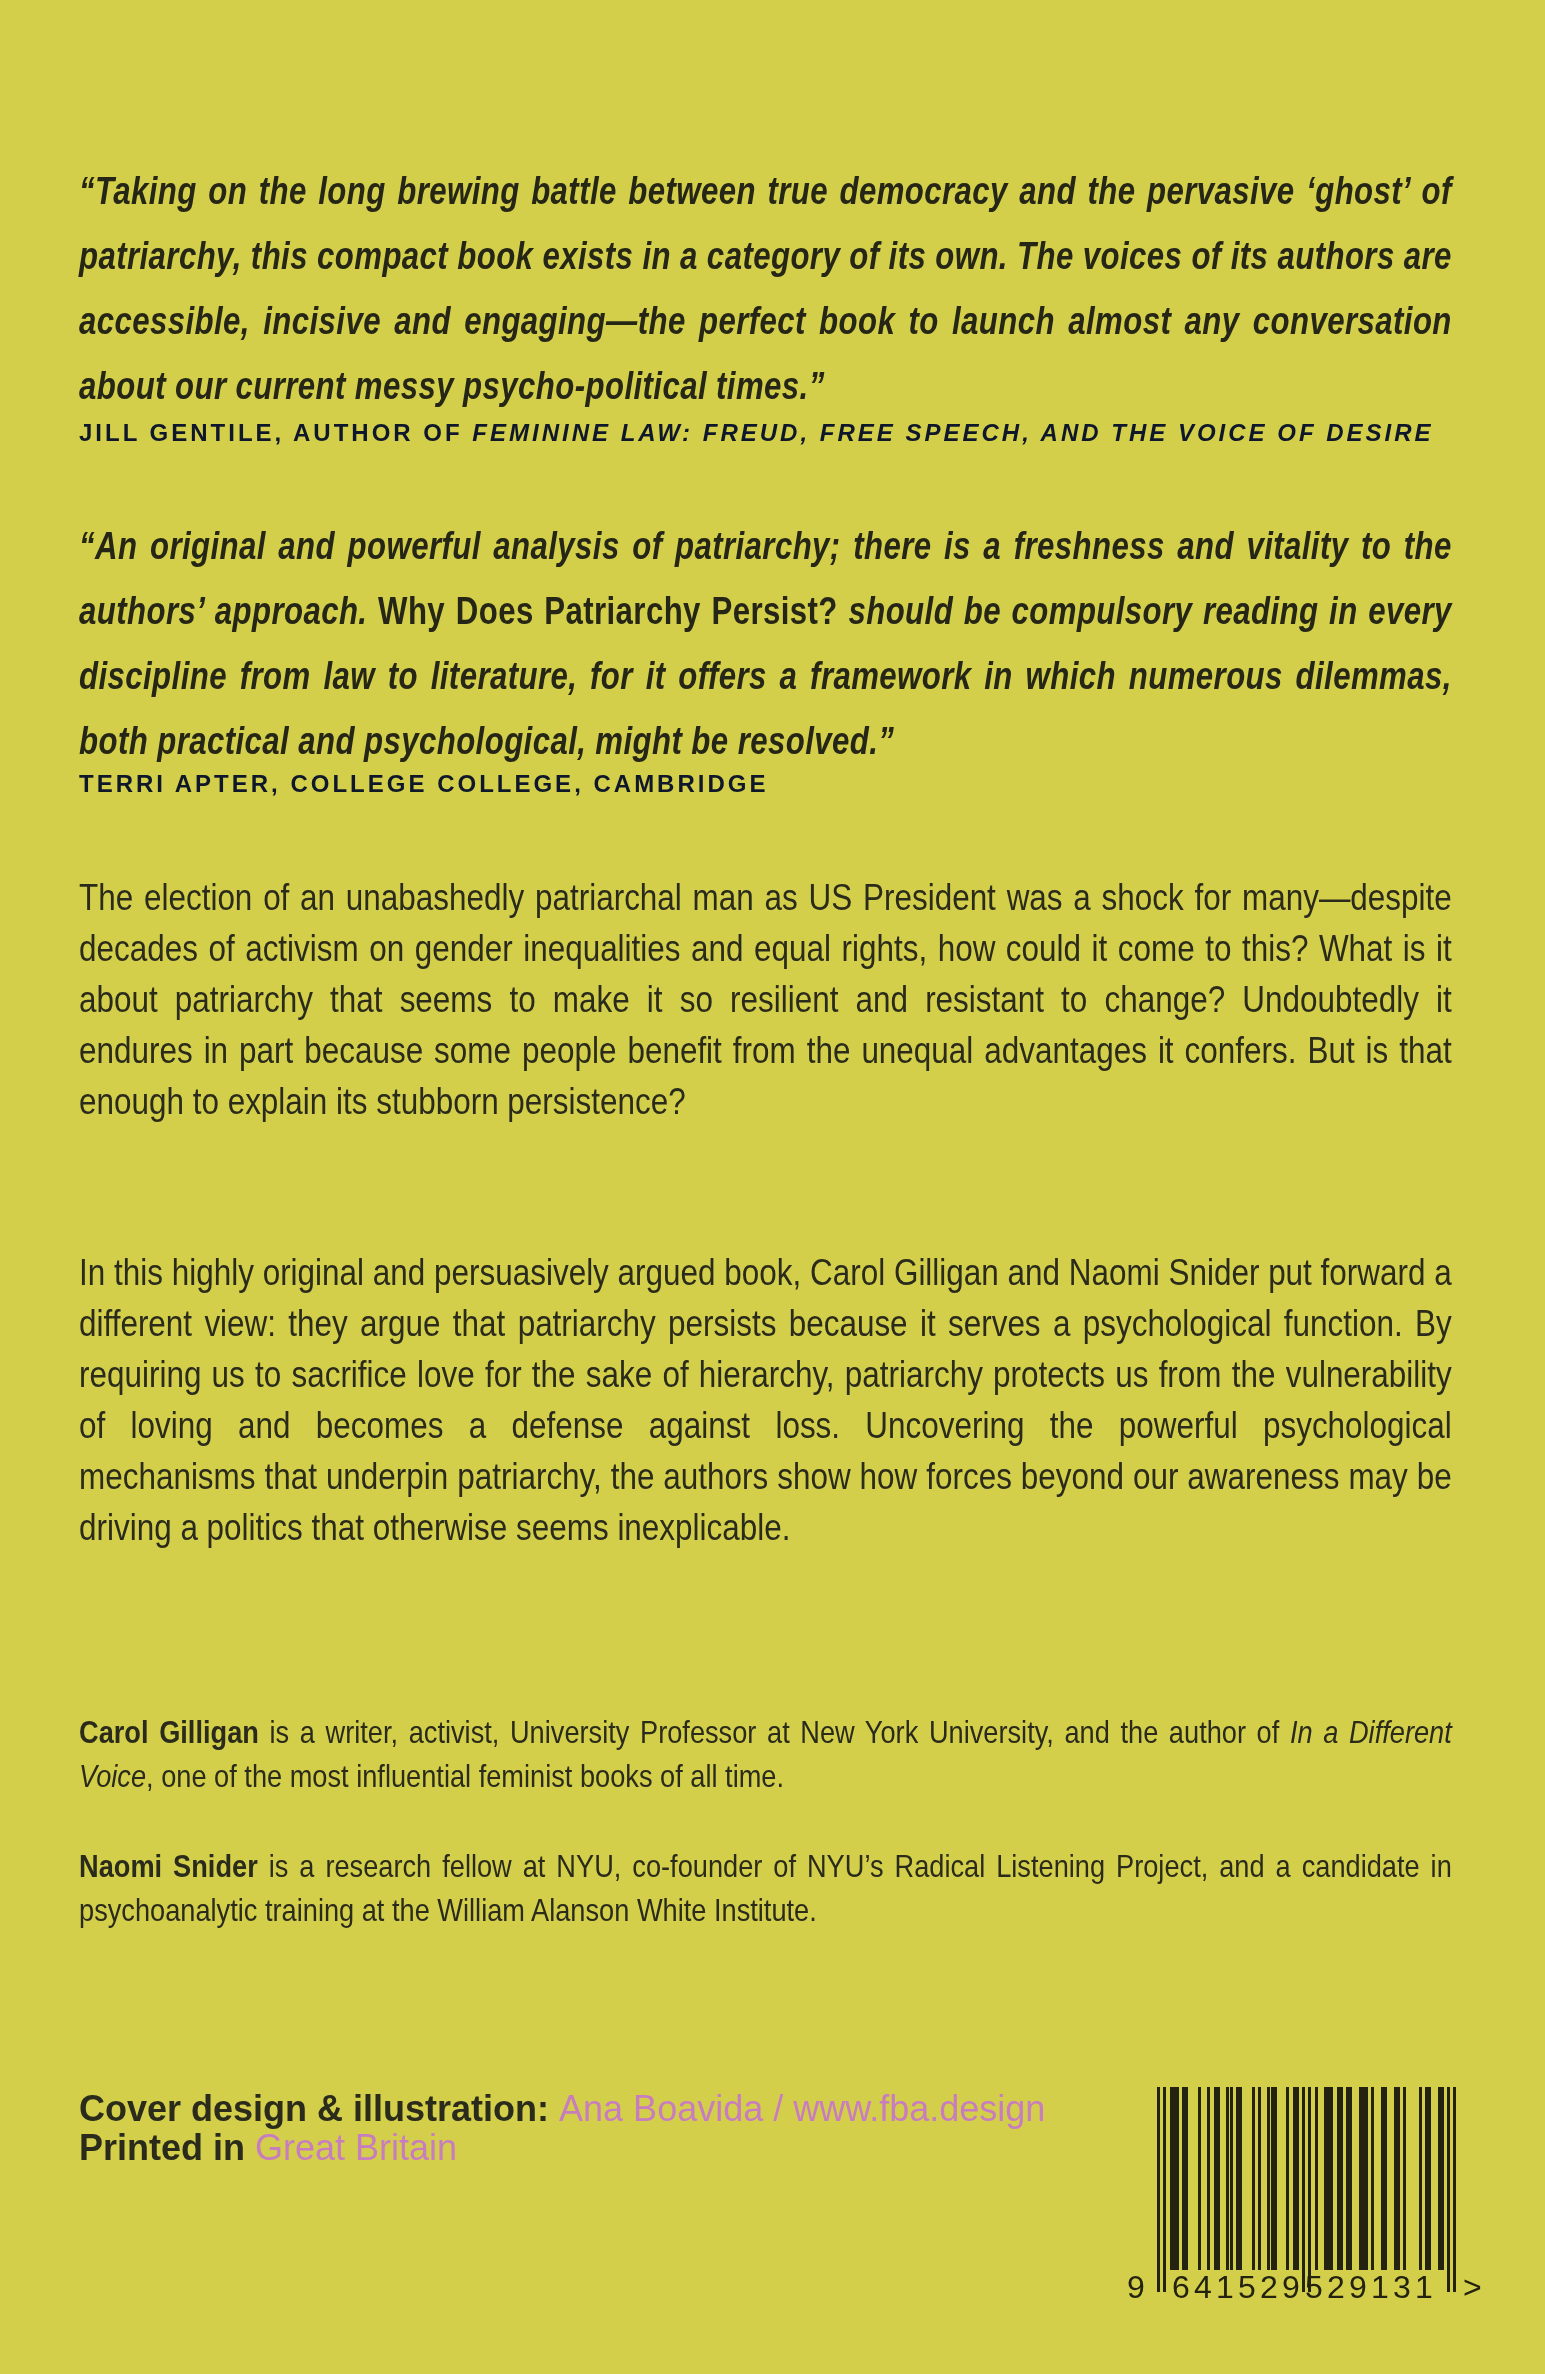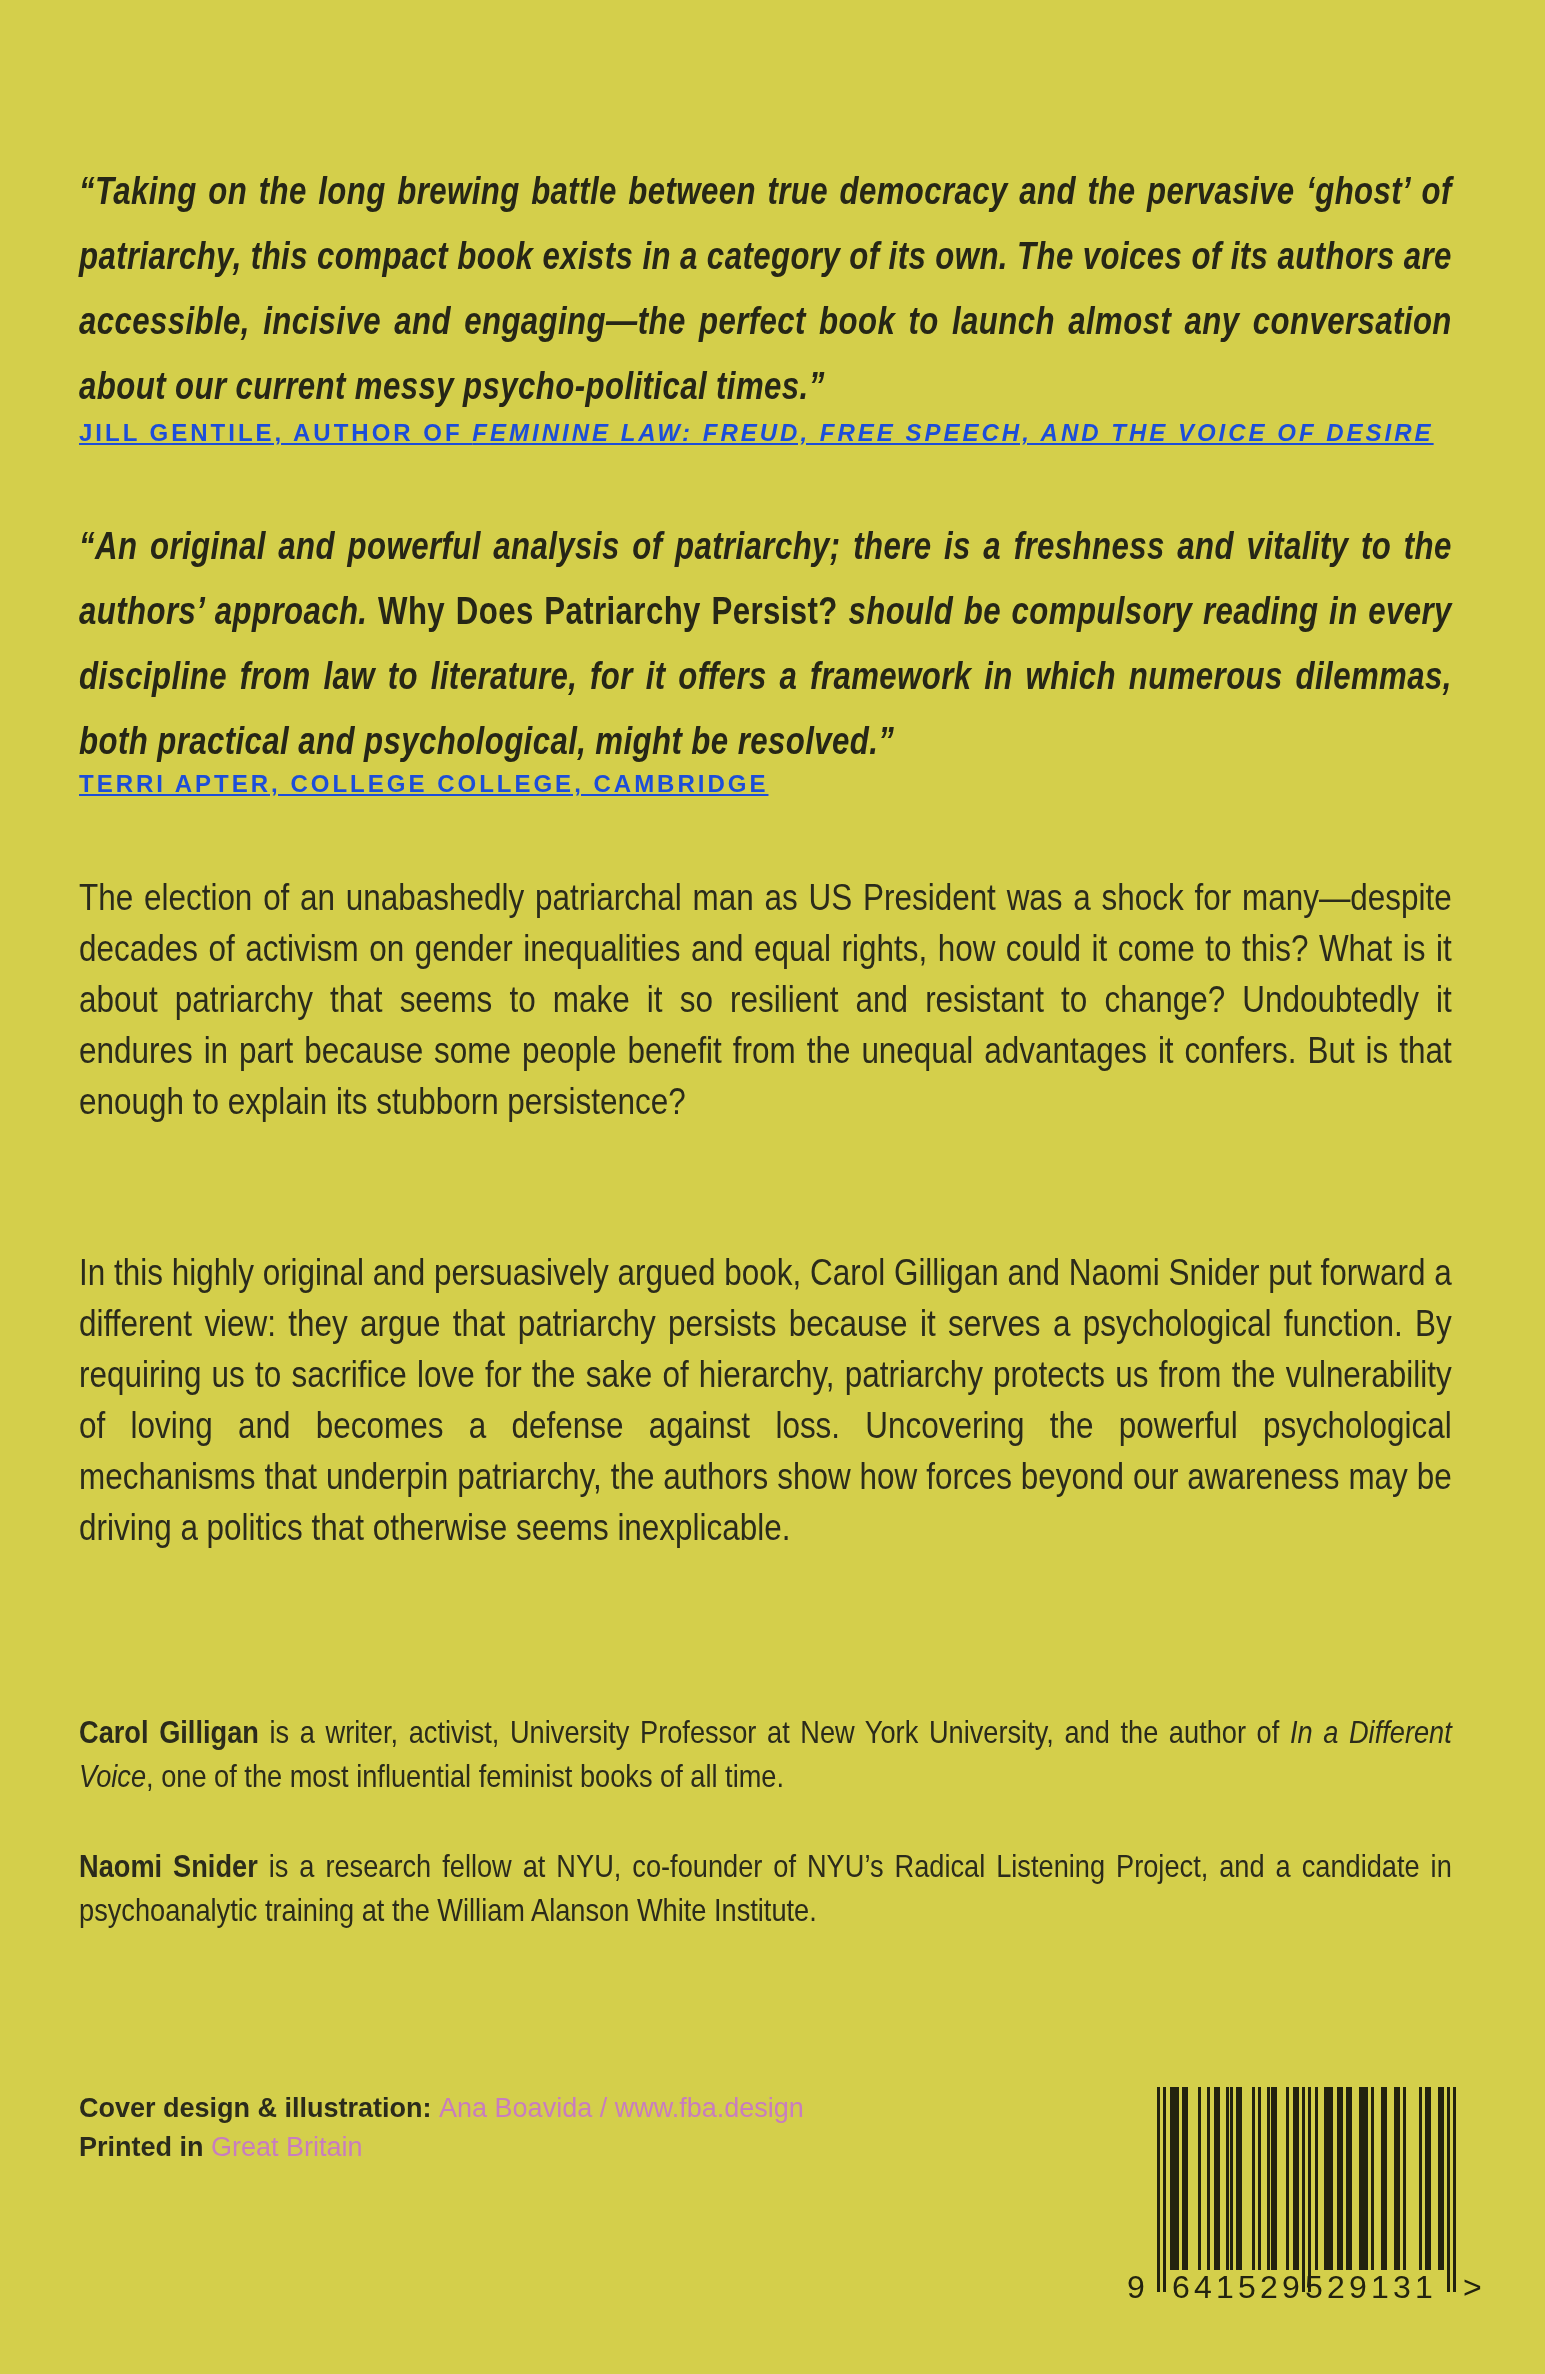--- a/index.html
+++ b/index.html
@@ -26,45 +26,44 @@
     font-style: italic;
     text-align: justify;
     letter-spacing: 0.5px;
     color: #262616;
   }
   .quote .upright { font-style: normal; }
 
   .attribution {
     font-size: 24px;
     font-weight: bold;
-    color: #1d4ed8;
+    color: #0f172a;
     letter-spacing: 3px;
     white-space: nowrap;
-    text-decoration: underline;
   }
   .attribution .work { font-style: italic; }
 
   .bodytext {
     font-size: 37px;
     line-height: 51px;
     text-align: justify;
     color: #2b2b1b;
   }
 
   .bio {
     font-size: 32px;
     line-height: 44px;
     text-align: justify;
     color: #2b2b1b;
   }
   .bio .bold { font-weight: bold; }
   .bio .italic { font-style: italic; }
 
   .credits {
-    font-size: 27px;
+    font-size: 36px;
     line-height: 39px;
     font-weight: bold;
     color: #2b2b1b;
   }
   .credits .pink { color: #c87dbf; font-weight: normal; }
 
   .polity-logo {
     font-size: 76px;
     font-weight: 400;
     letter-spacing: -0.9px;

